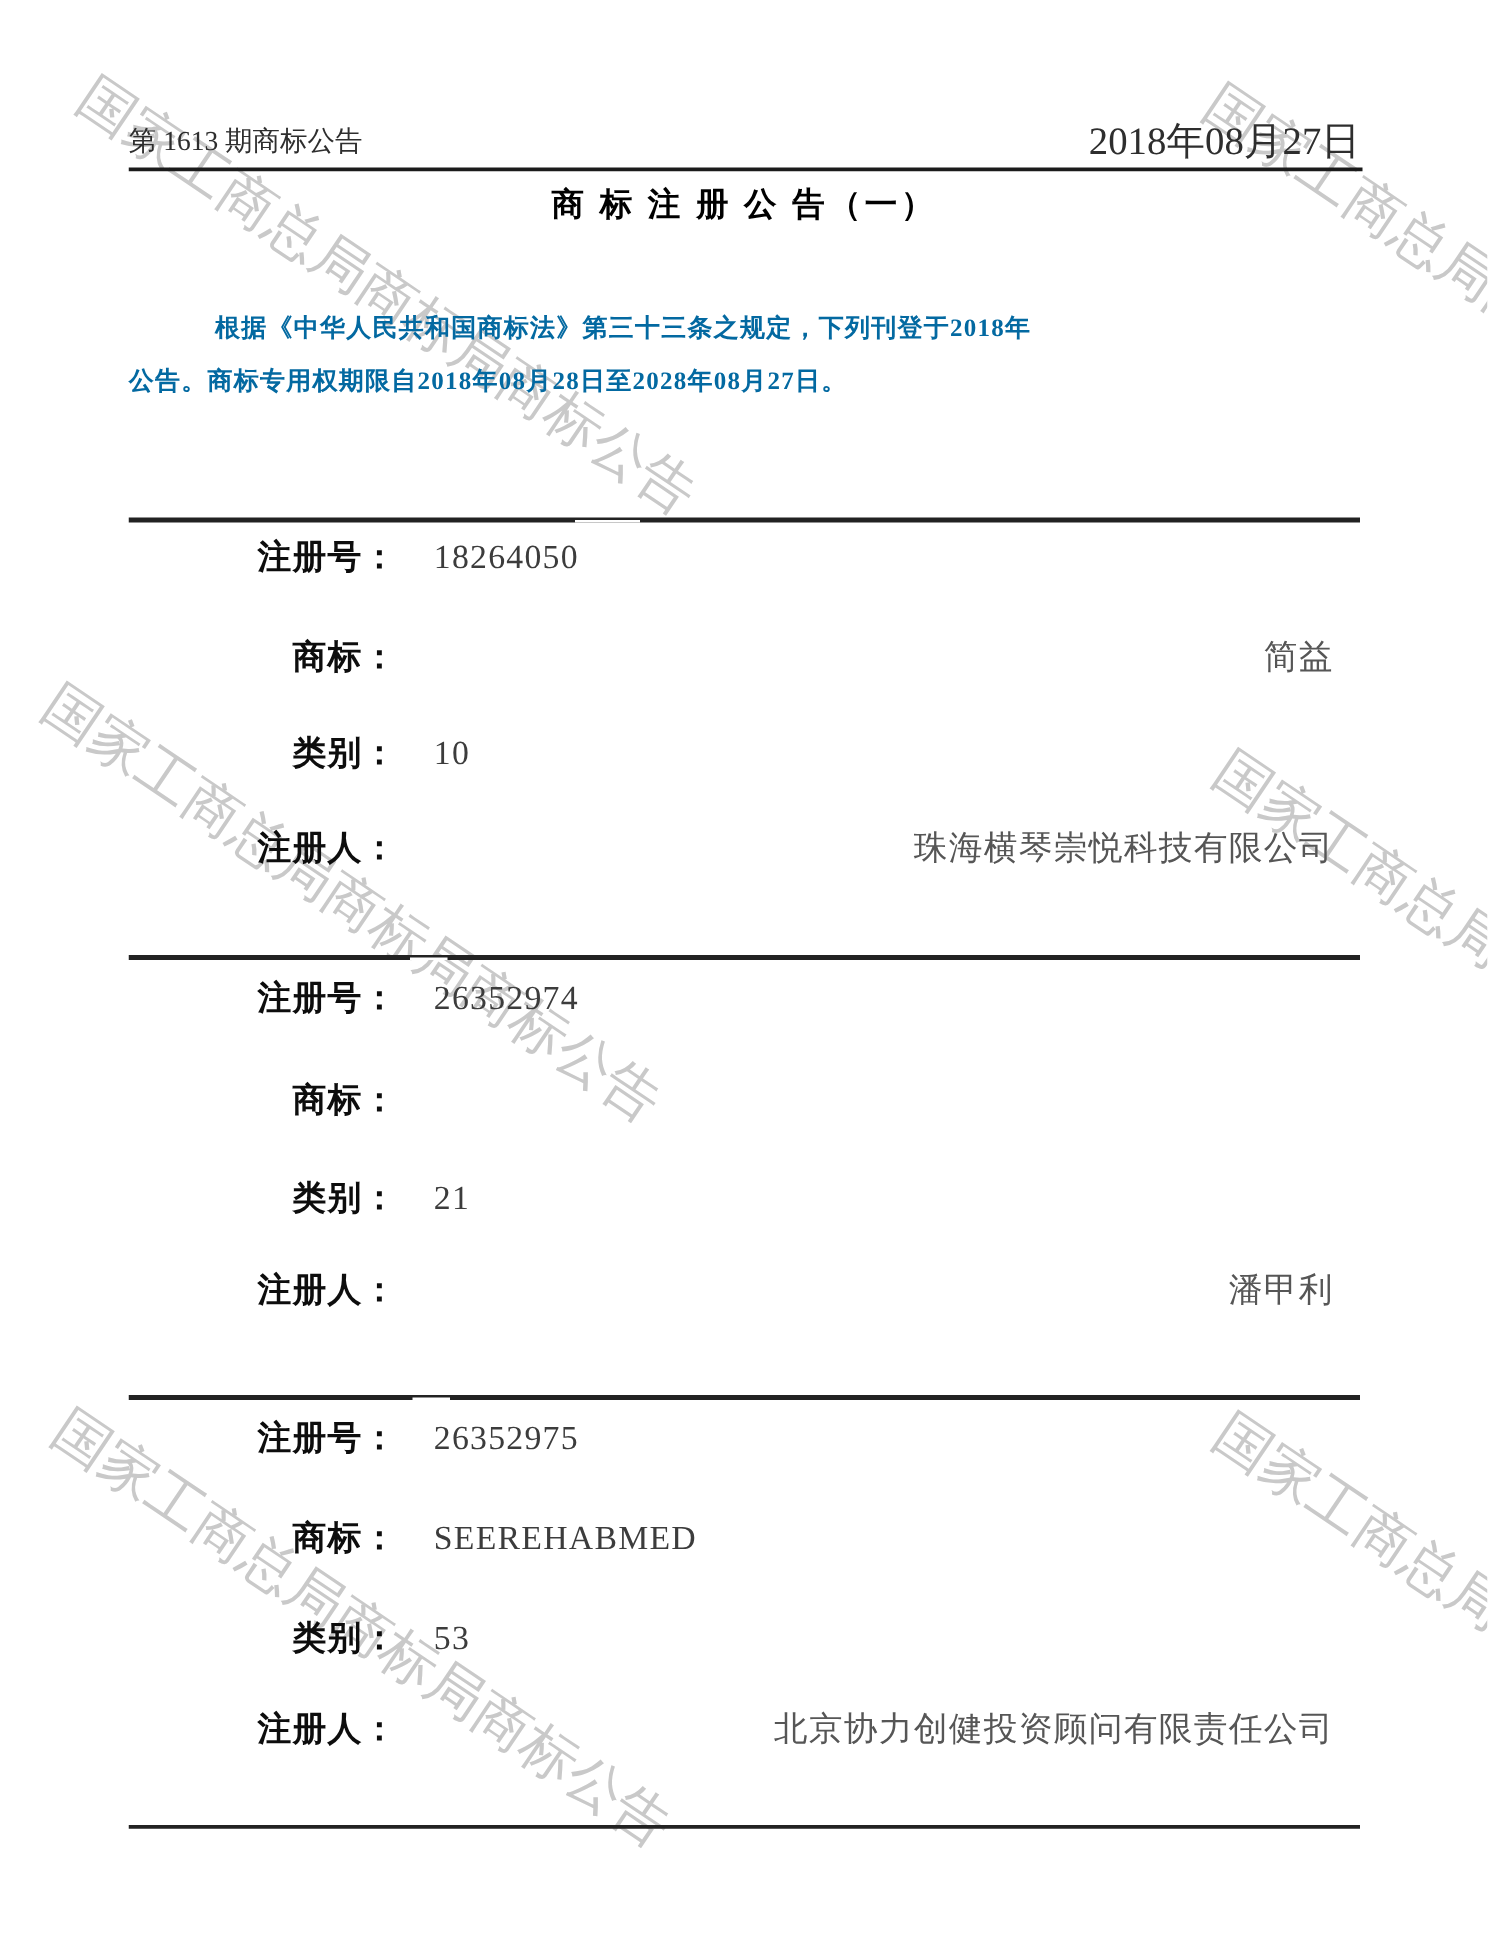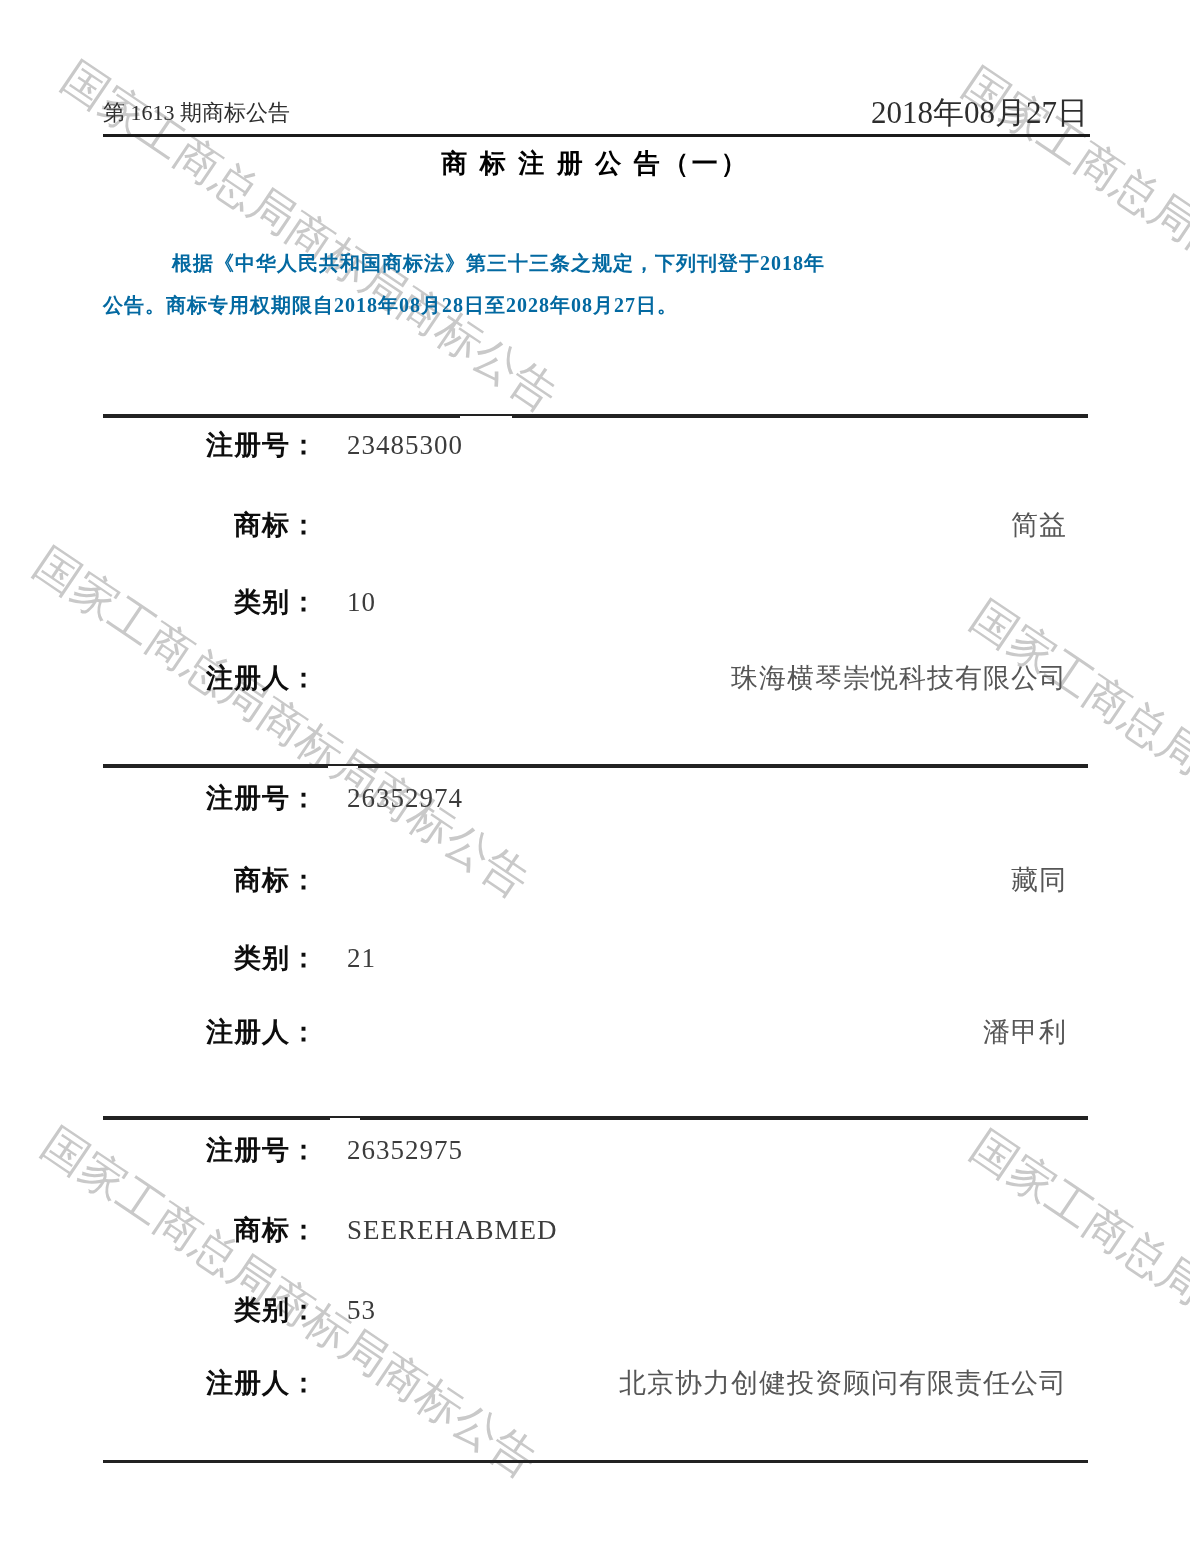--- a/index.html
+++ b/index.html
@@ -174,35 +174,34 @@
 
     <div class="intro">
       <div class="line indent">根据《中华人民共和国商标法》第三十三条之规定，下列刊登于2018年</div>
       <div class="line">公告。商标专用权期限自2018年08月28日至2028年08月27日。</div>
     </div>
 
     <div class="sep sep-1">
         <span class="notch"></span>
       </div>
     <div class="field-label e1-r1">注册号：</div>
-    <div class="field-value e1-r1">23485300</div>
+    <div class="field-value e1-r1">18264050</div>
     <div class="field-label e1-r2">商标：</div>
     <div class="field-value cjk e1-r2">简益</div>
     <div class="field-label e1-r3">类别：</div>
     <div class="field-value e1-r3">10</div>
     <div class="field-label e1-r4">注册人：</div>
     <div class="field-value cjk e1-r4">珠海横琴崇悦科技有限公司</div>
 
     <div class="sep sep-2">
         <span class="notch"></span>
       </div>
     <div class="field-label e2-r1">注册号：</div>
     <div class="field-value e2-r1">26352974</div>
     <div class="field-label e2-r2">商标：</div>
-    <div class="field-value cjk e2-r2">藏同</div>
     <div class="field-label e2-r3">类别：</div>
     <div class="field-value e2-r3">21</div>
     <div class="field-label e2-r4">注册人：</div>
     <div class="field-value cjk e2-r4">潘甲利</div>
 
     <div class="sep sep-3">
         <span class="notch"></span>
       </div>
     <div class="field-label e3-r1">注册号：</div>
     <div class="field-value e3-r1">26352975</div>

